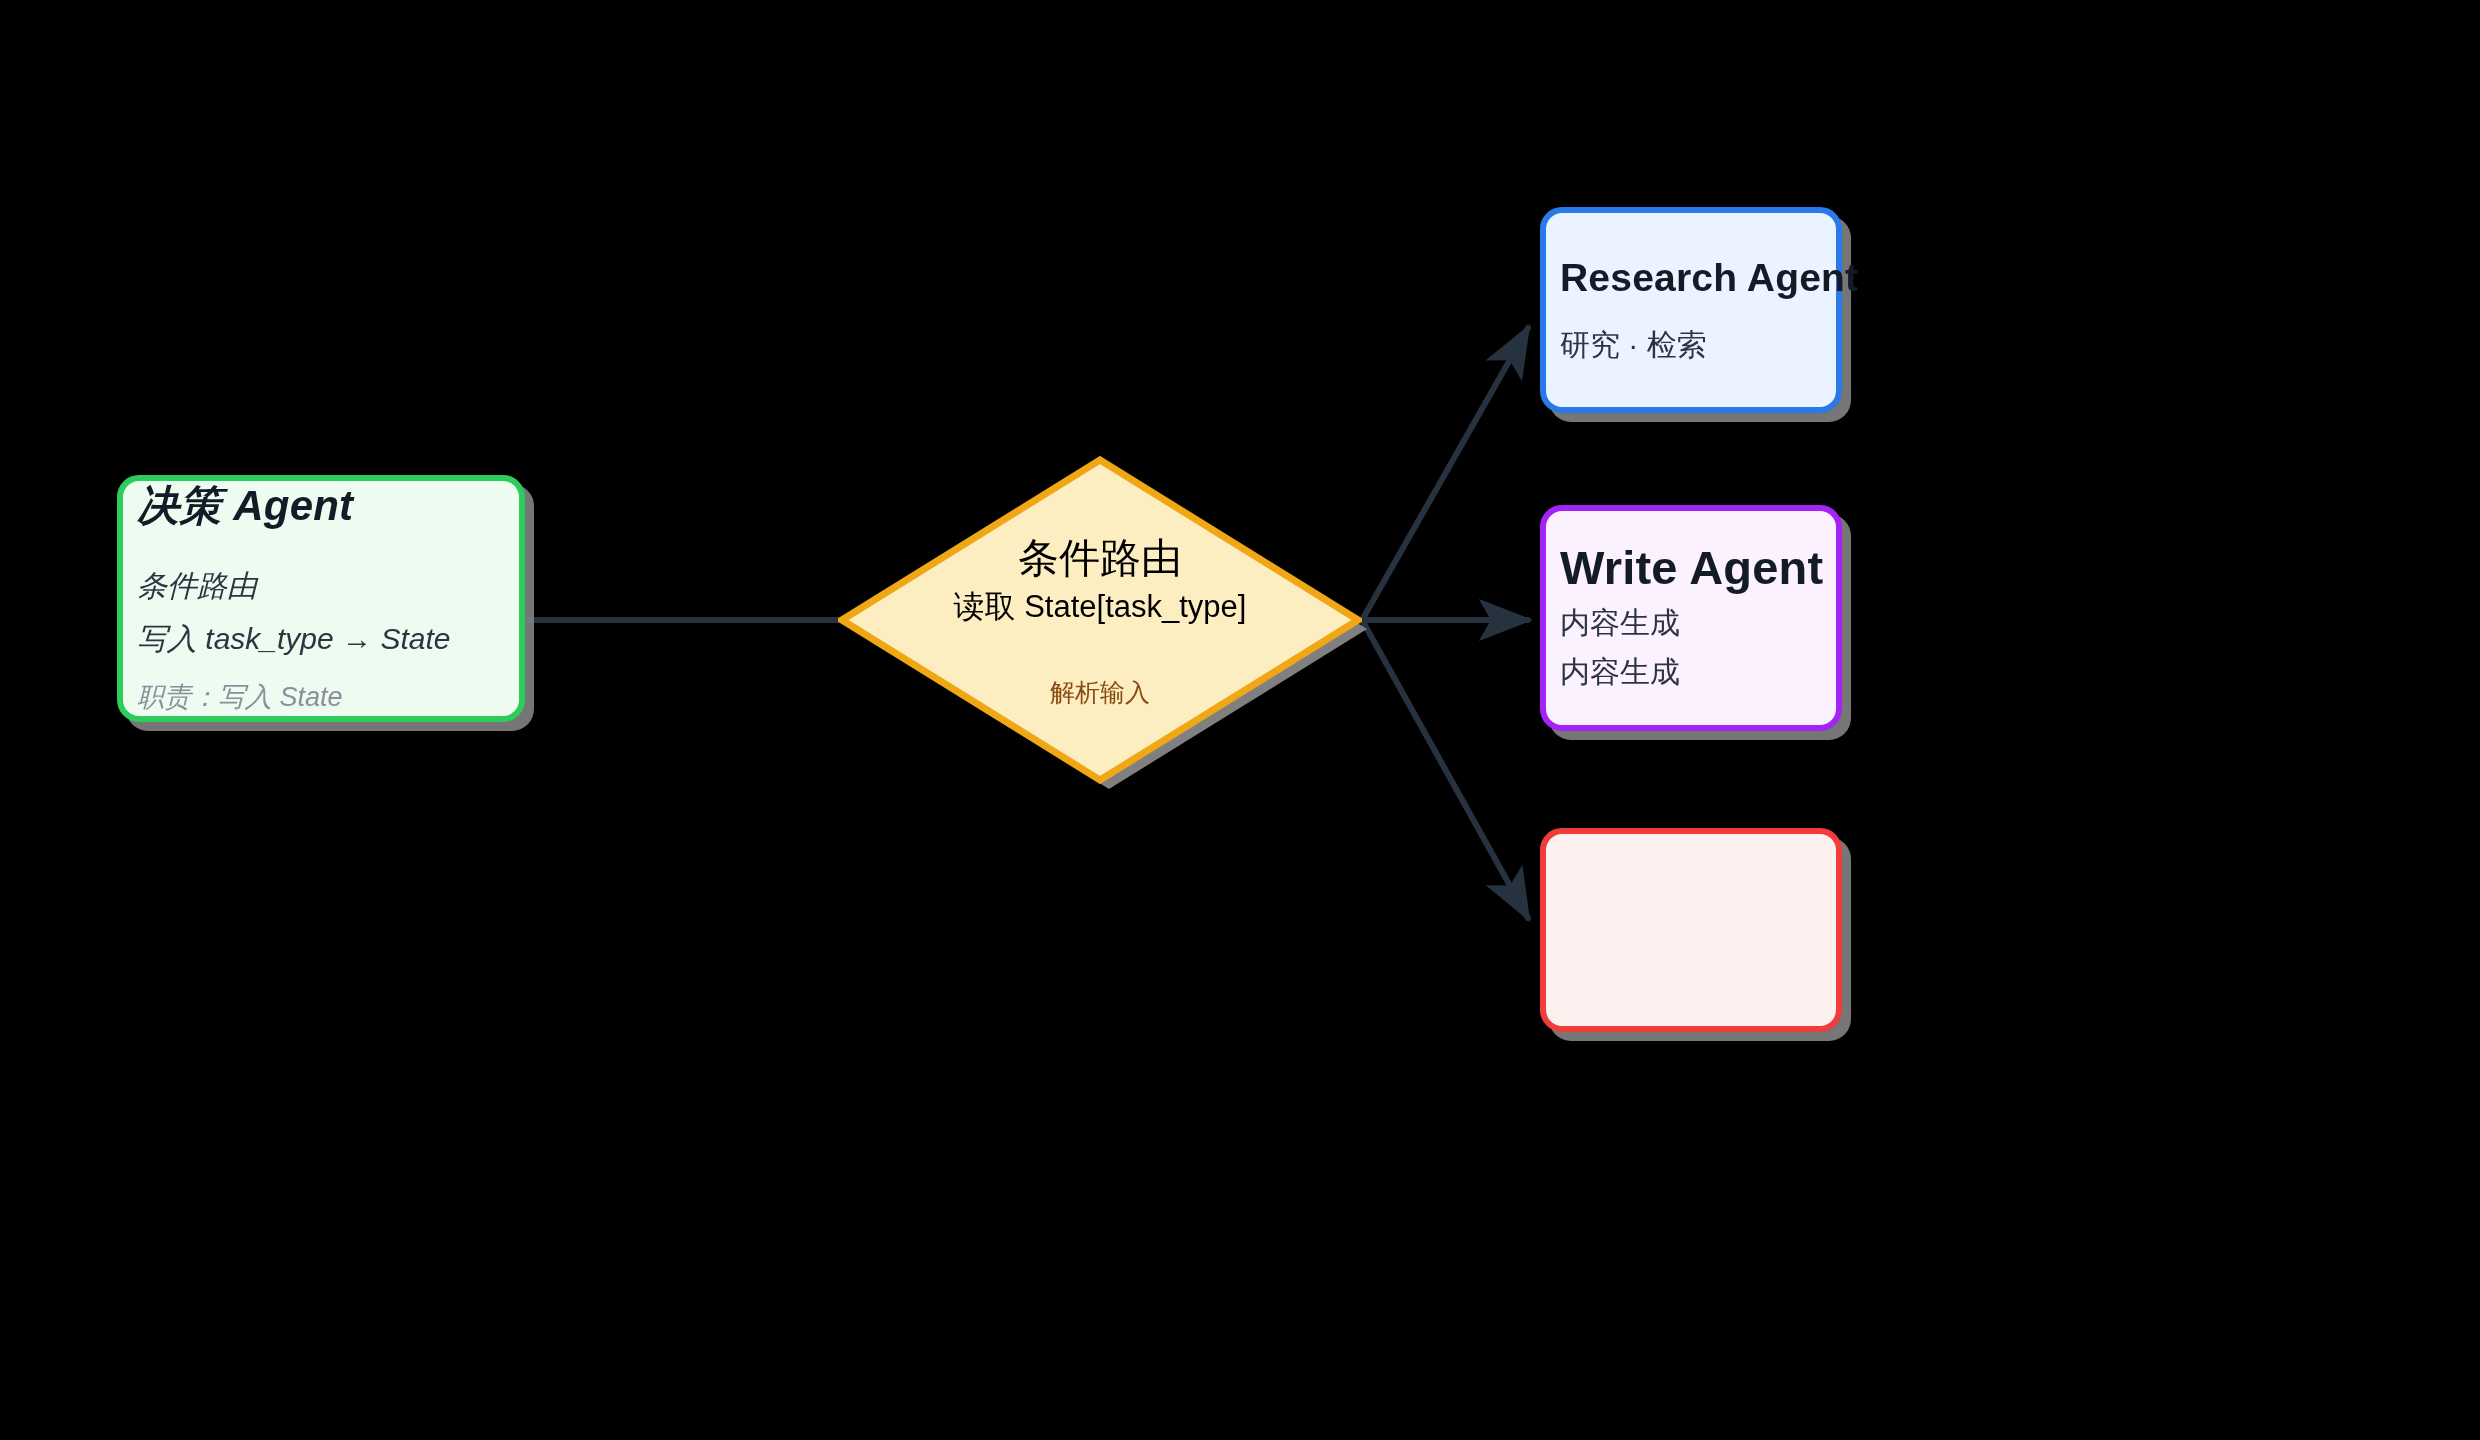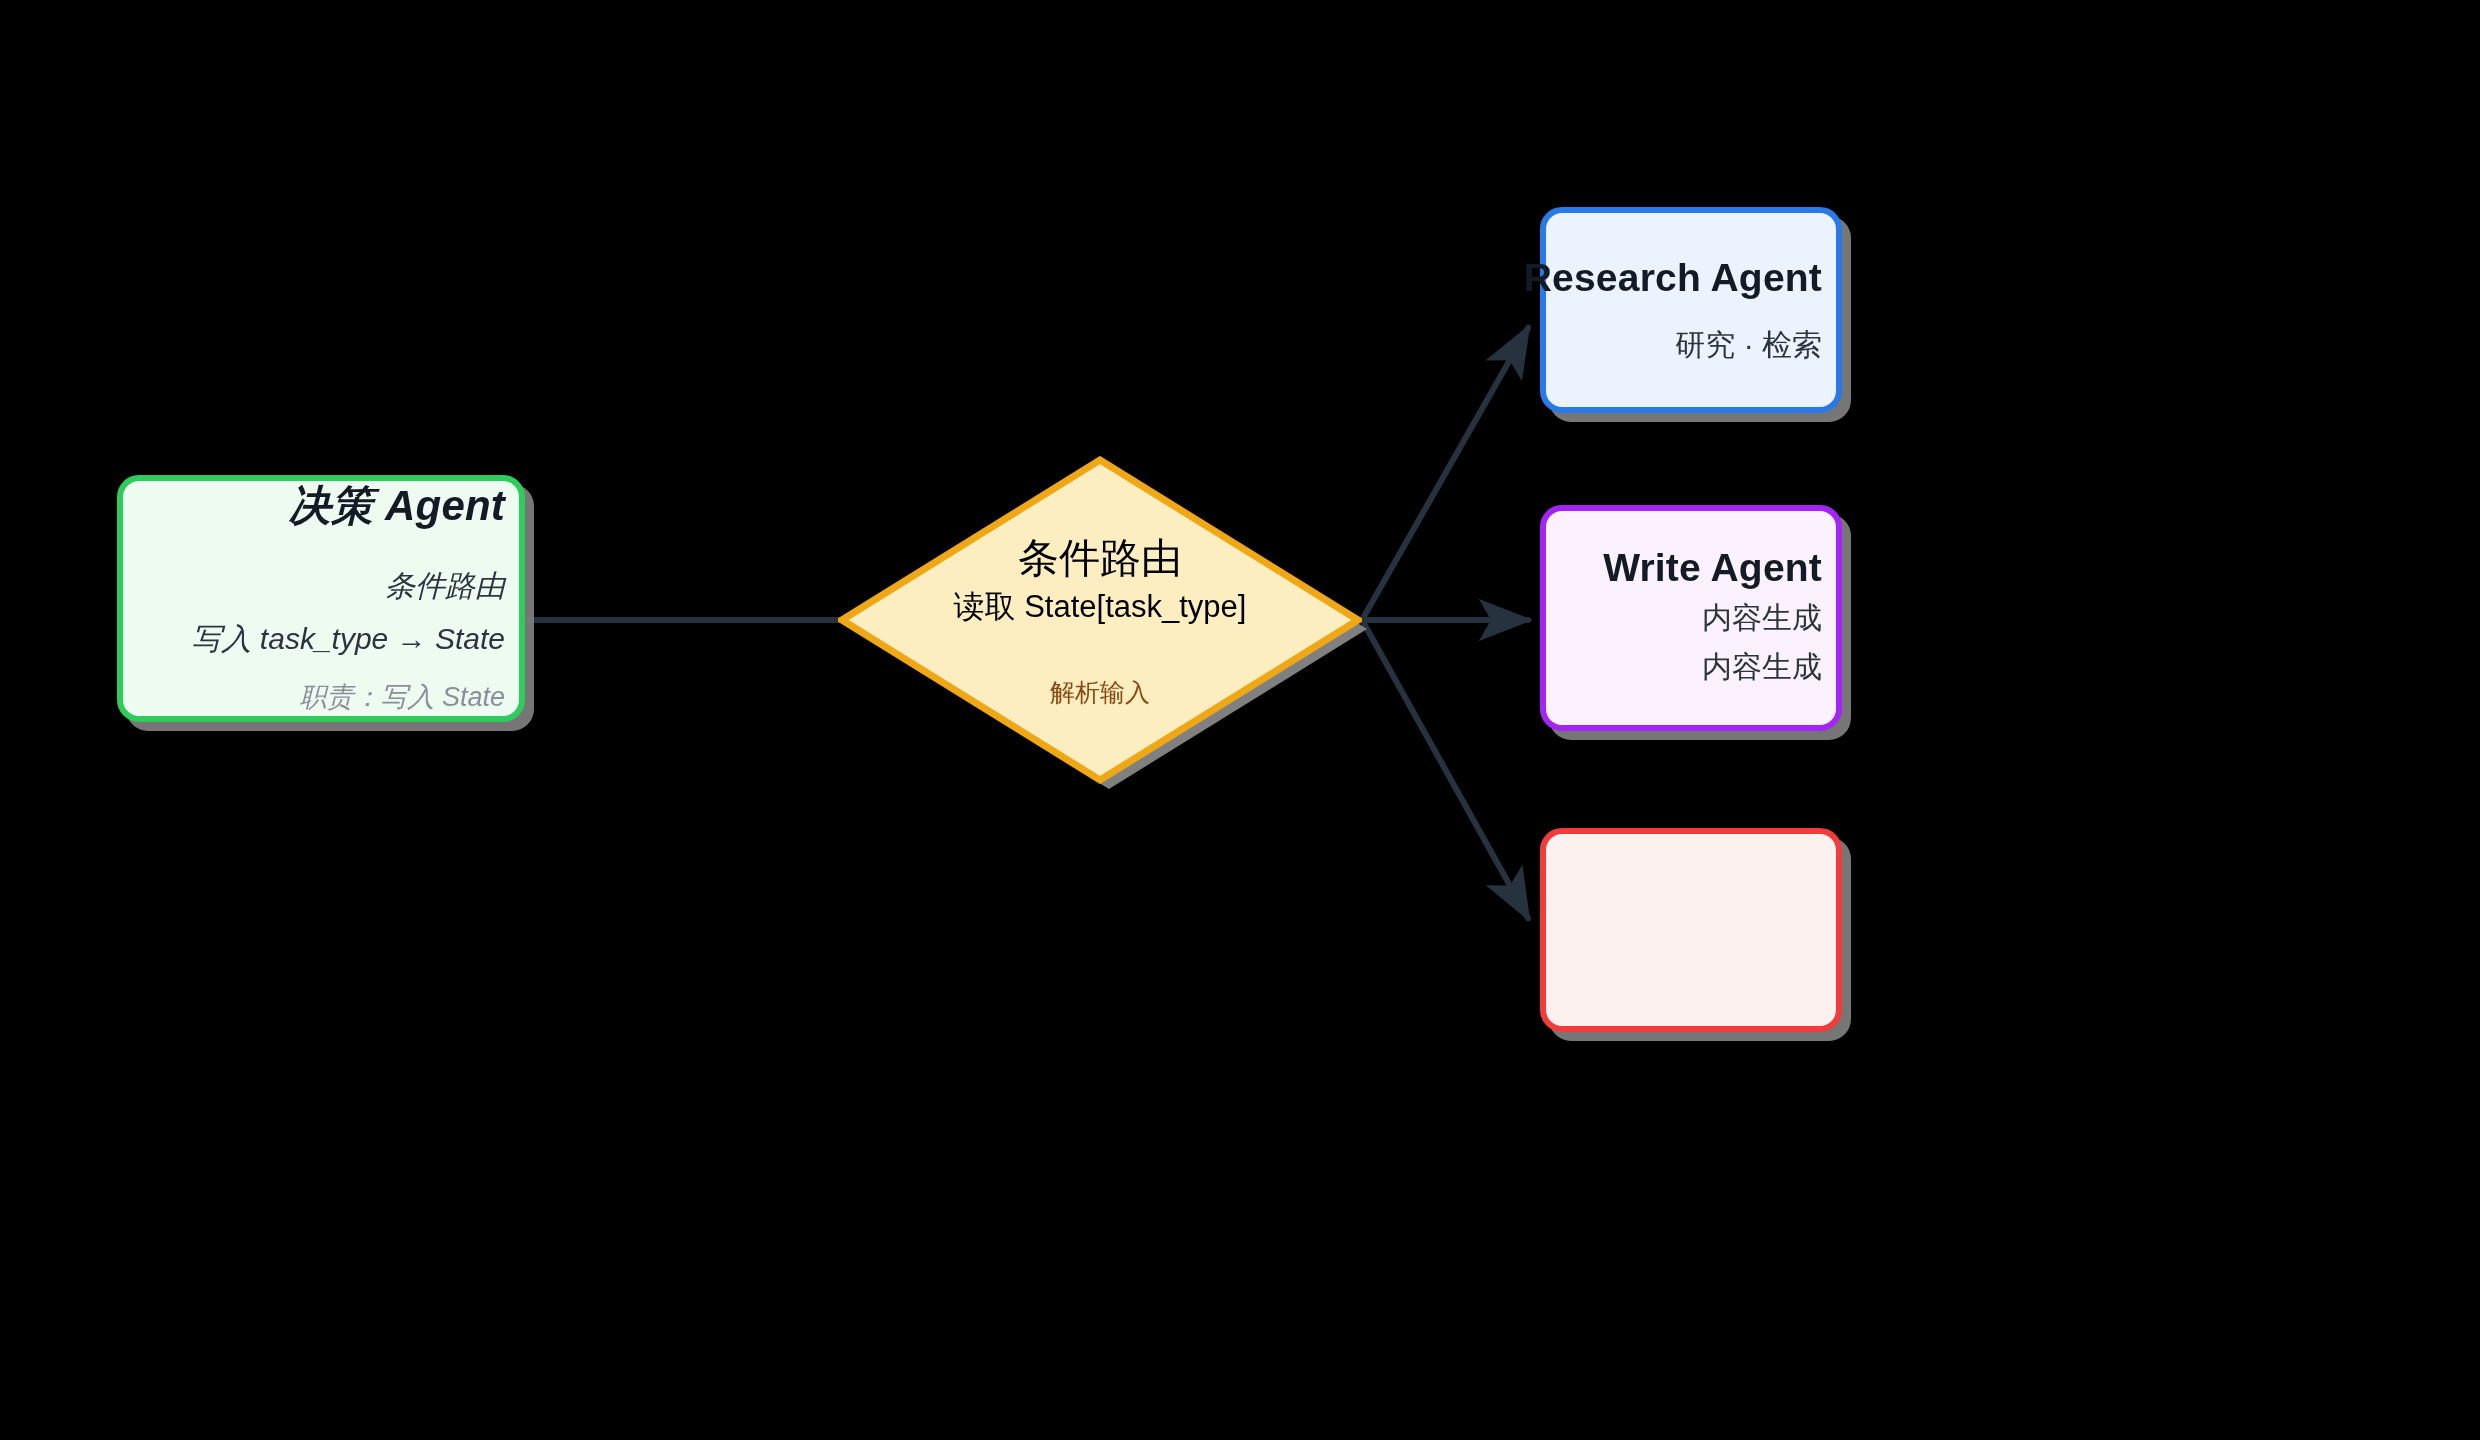--- a/index.html
+++ b/index.html
@@ -29,21 +29,21 @@
     height: 1440px;
     pointer-events: none;
   }
 
   
   .node {
     position: absolute;
     box-sizing: border-box;
     display: flex;
     flex-direction: column;
-    align-items: flex-end;
+    align-items: flex-start;
     justify-content: center;
     border-radius: 22px;
     border-width: 6px;
     border-style: solid;
     box-shadow: 9px 9px 0 rgba(128,128,128,0.92);
     text-align: center;
     padding: 22px 14px;
   }
   .node .title {
     font-weight: bold;
@@ -132,21 +132,21 @@
   #node-research .line  { font-size: 30px; }
 
   #node-write {
     left: 1540px;
     top: 505px;
     width: 302px;
     height: 226px;
     background: #fbf1ff;
     border-color: #a324f5;
   }
-  #node-write .title { font-size: 39px; }
+  #node-write .title { font-size: 47px; }
   #node-write .line  { font-size: 30px; margin: 3px 0; }
 
   #node-empty {
     left: 1540px;
     top: 828px;
     width: 302px;
     height: 204px;
     background: #fdf1f0;
     border-color: #f23c3c;
   }

